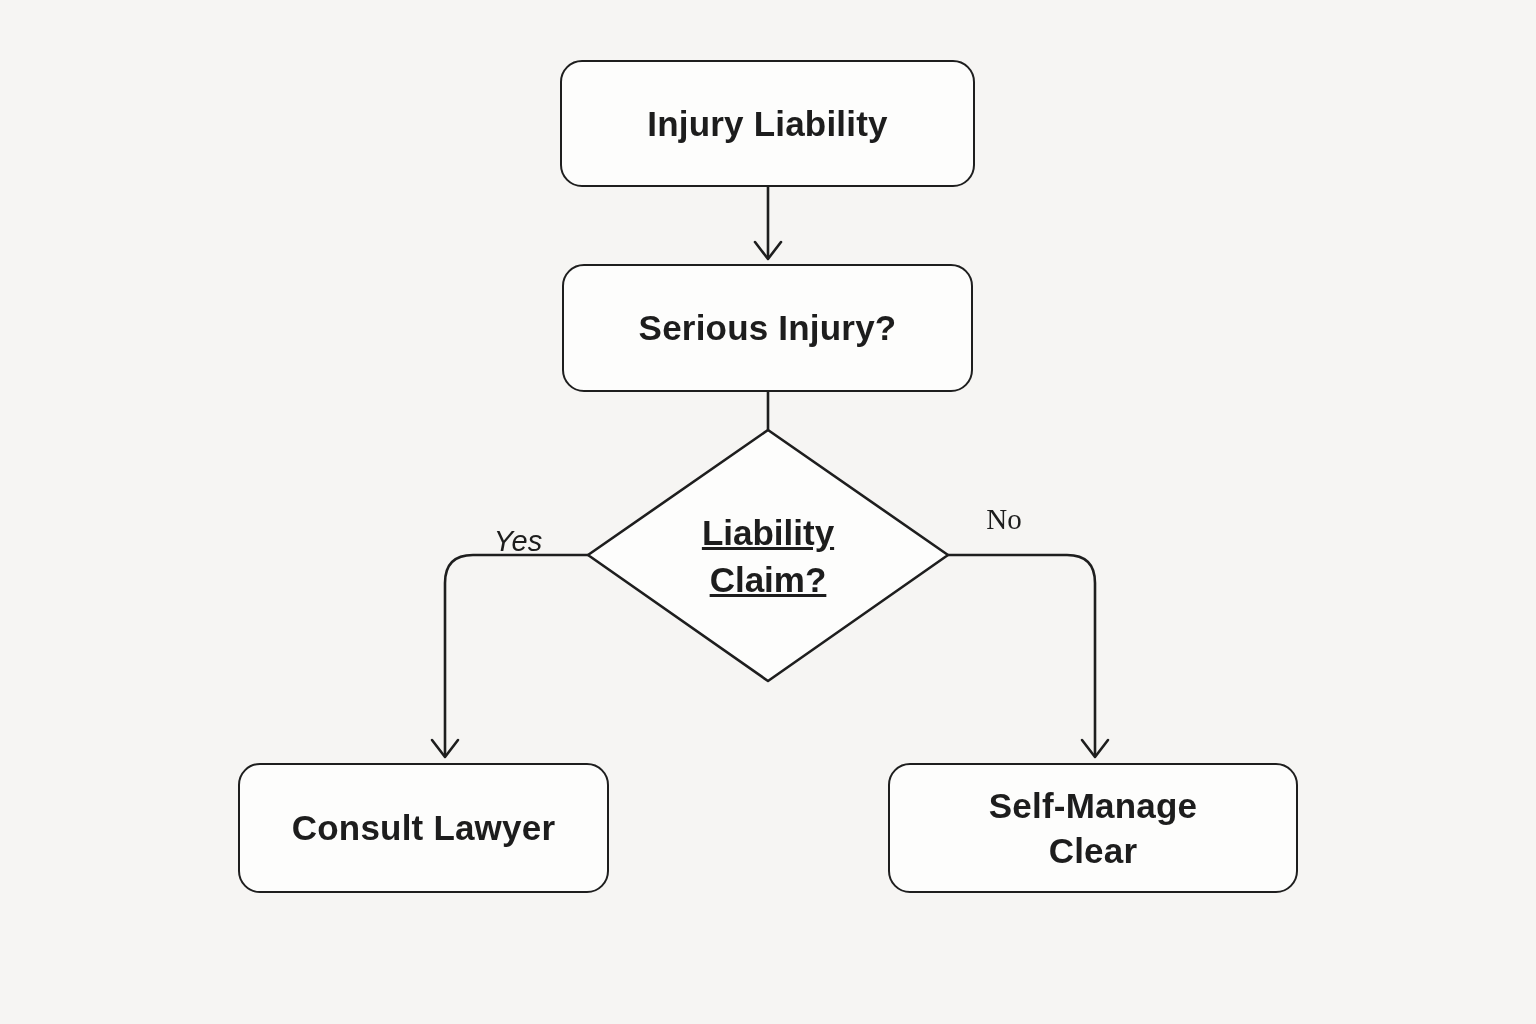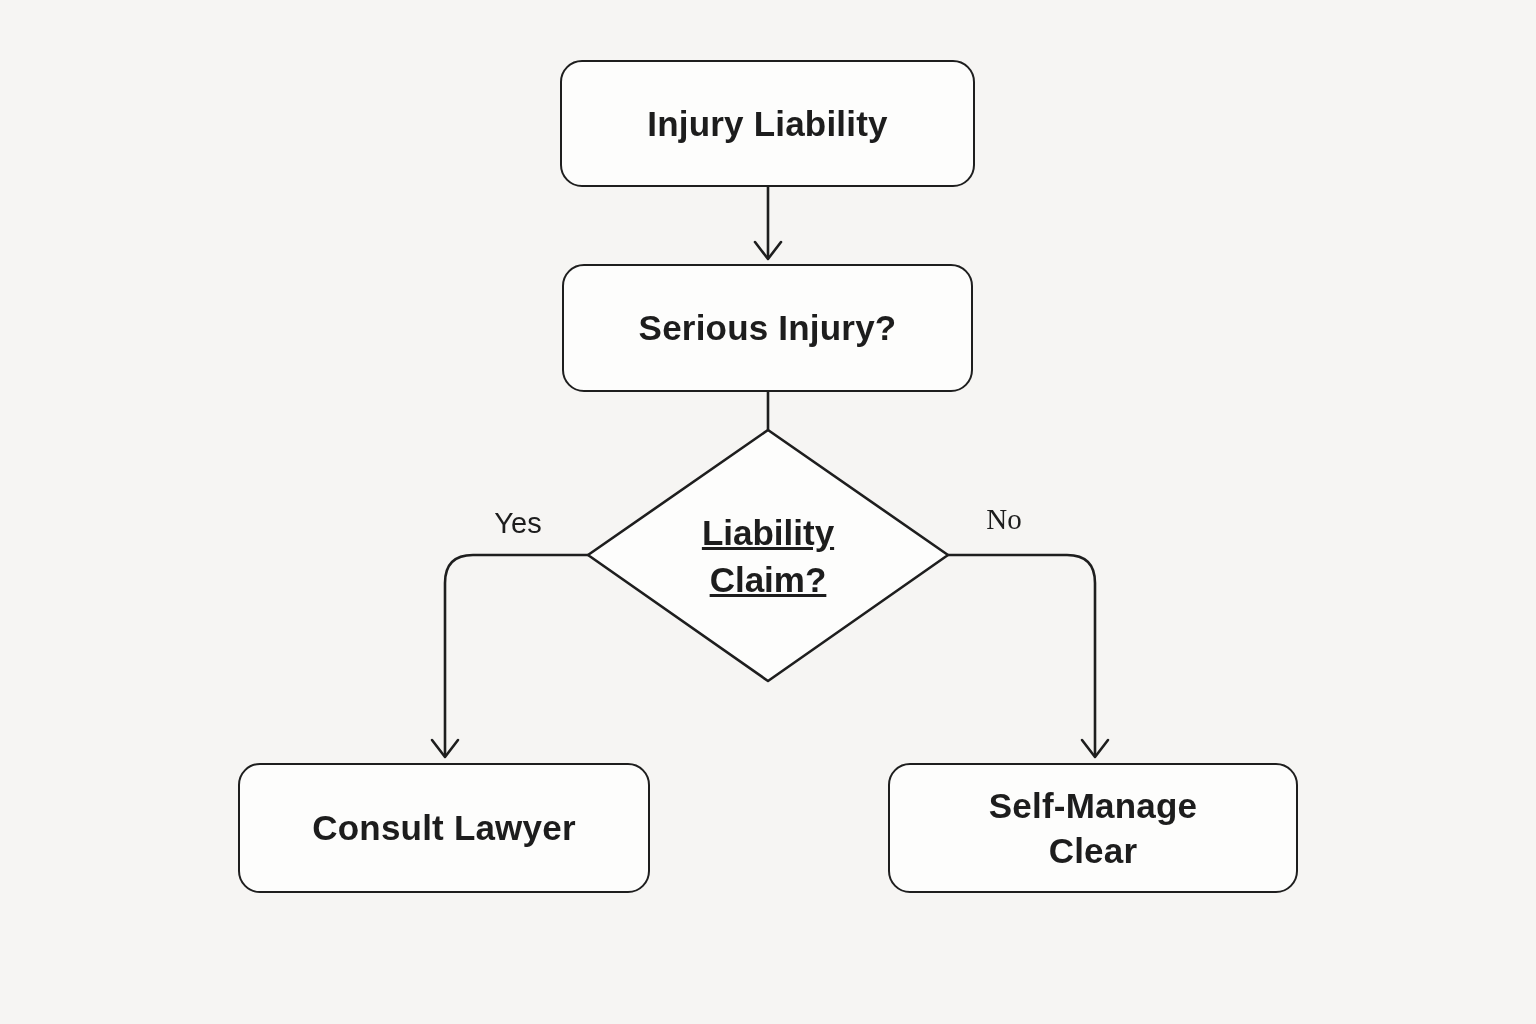--- a/index.html
+++ b/index.html
@@ -54,21 +54,21 @@
     border-radius: 22px;
     color: var(--text);
     font-size: 35px;
     font-weight: 600;
     line-height: 1.3;
     text-align: center;
     letter-spacing: 0.2px;
   }
   .node-start   { left: 560px; top: 60px;  width: 415px; height: 127px; }
   .node-serious { left: 562px; top: 264px; width: 411px; height: 128px; text-align: center; }
-  .node-consult { left: 238px; top: 763px; width: 412px; height: 130px; }
+  .node-consult { left: 238px; top: 763px; width: 371px; height: 130px; }
   .node-self    { left: 888px; top: 763px; width: 410px; height: 130px; }
   .decision-text {
     position: absolute;
     left: 618px; top: 468px;
     width: 300px; height: 176px;
     display: flex;
     flex-direction: column;
     align-items: center;
     justify-content: center;
     color: var(--text);
@@ -81,21 +81,21 @@
     text-decoration: underline;
   }
   .edge-label {
     position: absolute;
     width: 120px;
     color: var(--text);
     font-size: 29px;
     font-weight: 500;
     text-align: center;
   }
-  .label-yes { left: 458px; top: 507px; }
+  .label-yes { left: 458px; top: 525px; font-style: italic; }
   .label-no  { left: 944px; top: 503px; font-family: Liberation Serif, serif; }
 </style>
 </head>
 <body>
 
 <div class="canvas">
 
   <svg class="connectors" viewBox="0 0 1536 1024" xmlns="http://www.w3.org/2000/svg" aria-hidden="true">
     <path class="edge" d="M768 187 L768 256"></path>
     <path class="arrowhead" d="M755 242 L768 259 L781 242"></path>

